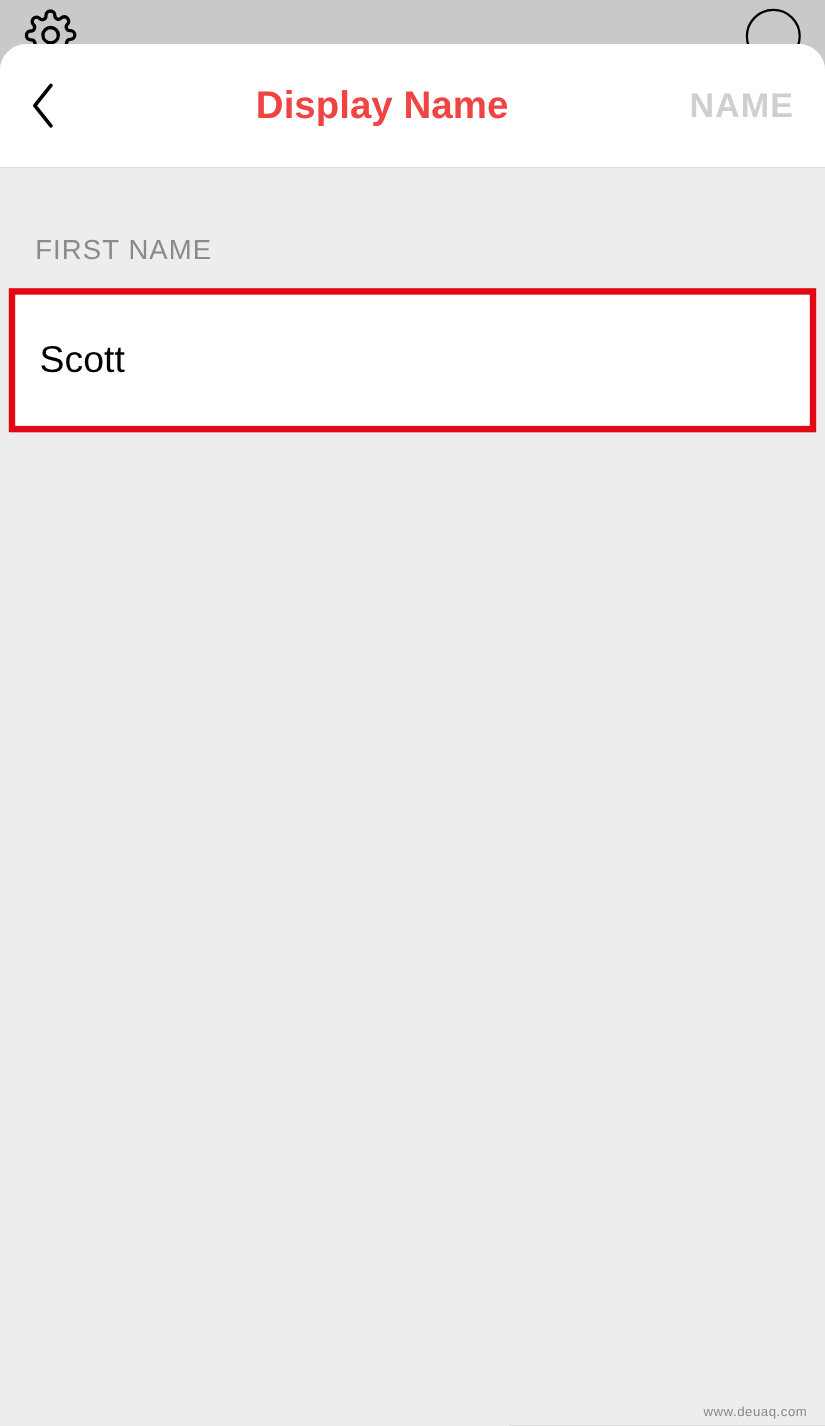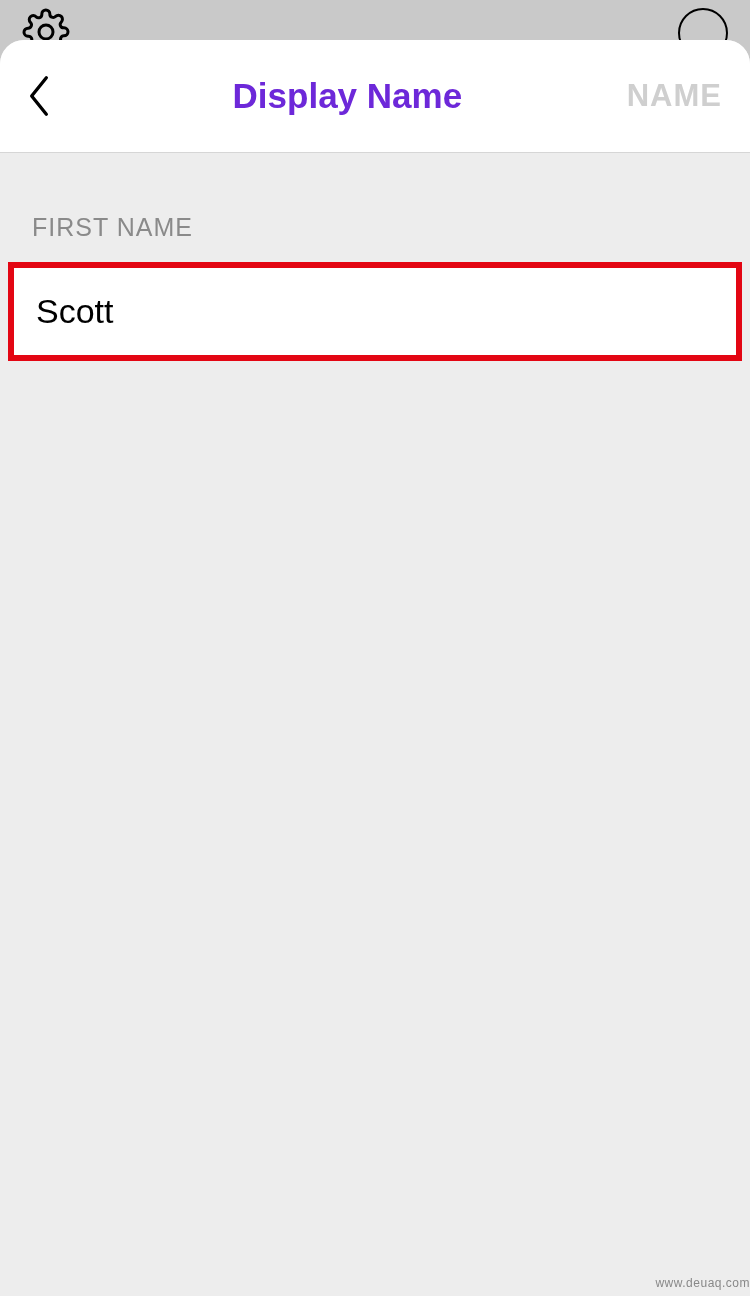--- a/index.html
+++ b/index.html
@@ -67,21 +67,21 @@
       justify-content: flex-start;
       cursor: pointer;
     }
     .back-button svg {
       width: 22px;
       height: 44px;
     }
     .title {
       font-size: 35px;
       font-weight: 700;
-      color: #6d28d9;
+      color: #ef4444;
       text-align: center;
       flex: 1;
     }
     .save-button {
       font-size: 31px;
       font-weight: 700;
       color: #cfcfcf;
       letter-spacing: 1px;
       cursor: pointer;
     }
@@ -107,26 +107,26 @@
       margin-right: -20px;
     }
     .text-input {
       width: 100%;
       border: none;
       outline: none;
       background: #fff;
       font-size: 34px;
       font-weight: 400;
       color: #000;
-      padding: 24px 22px;
+      padding: 40px 22px;
     }
     .watermark {
       position: absolute;
       bottom: 6px;
-      right: 0;
+      right: 16px;
       font-size: 12px;
       color: #888;
       letter-spacing: 0.5px;
     }
   </style>
 </head>
 <body>
 
 <div class="bg-top">
   <div class="settings-icon">

